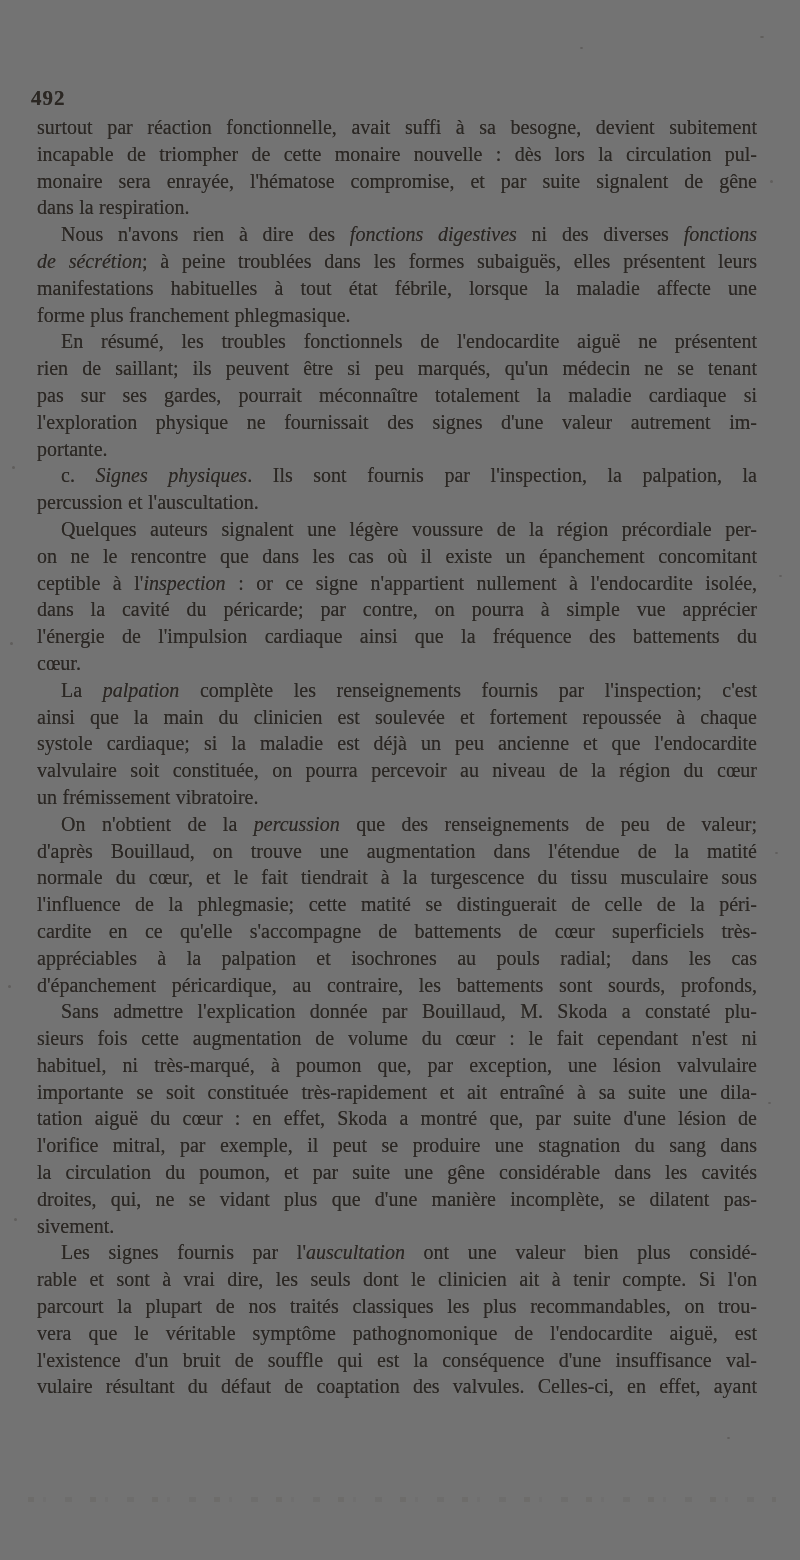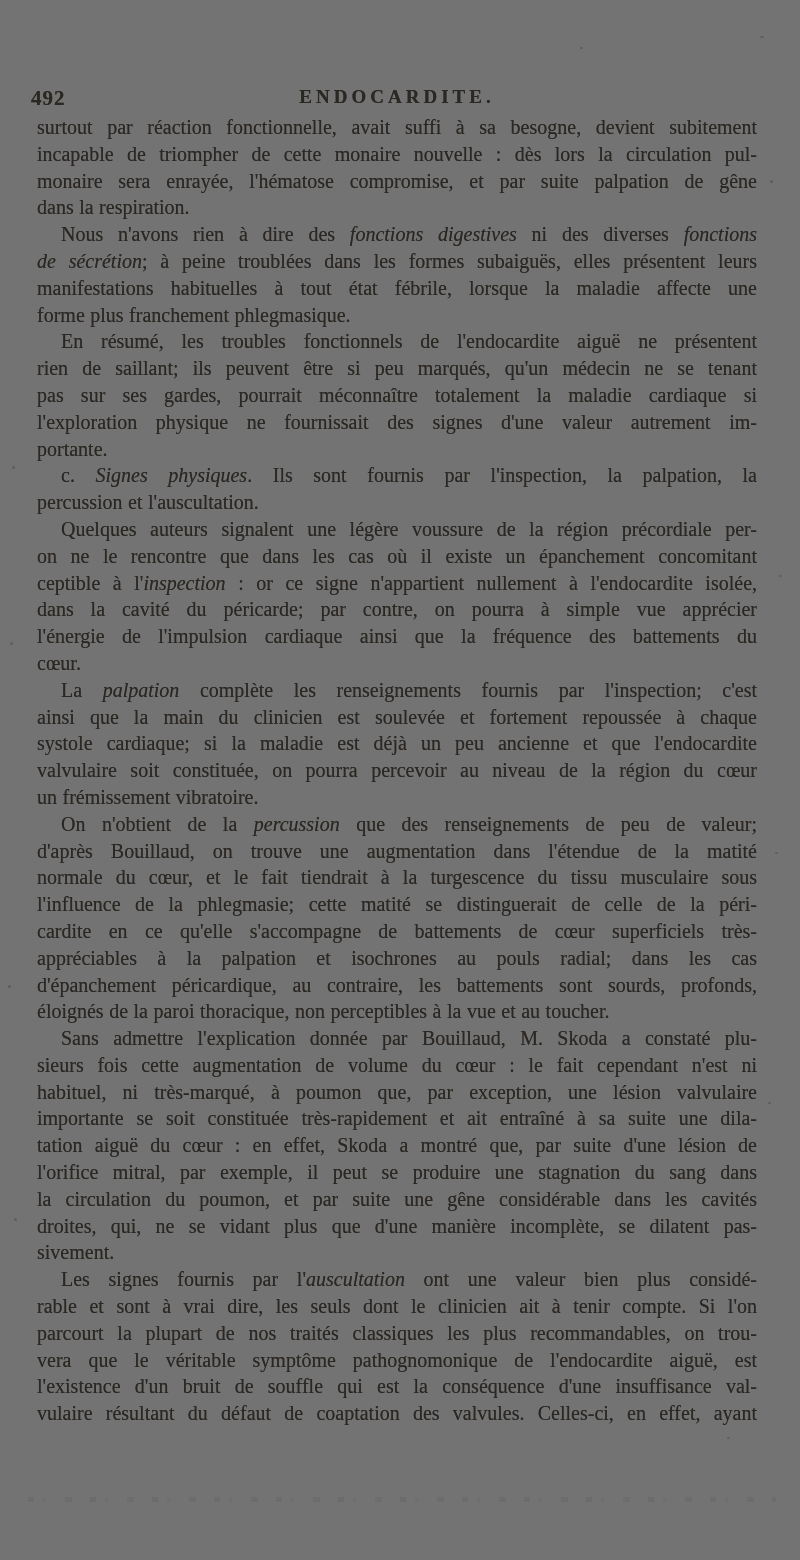--- a/index.html
+++ b/index.html
@@ -56,28 +56,27 @@
     opacity:.8;
   }
 </style>
 </head>
 <body>
 
 <div class="page">
 
   <div class="header">
     <span class="page-number">492</span>
-    <span class="header-title">ENDOCARDITE.</span>
   </div>
 
   <div class="page-body">
       <div class="para">
         <div class="line">surtout par réaction fonctionnelle, avait suffi à sa besogne, devient subitement</div>
         <div class="line">incapable de triompher de cette monaire nouvelle : dès lors la circulation pul-</div>
-        <div class="line">monaire sera enrayée, l'hématose compromise, et par suite palpation de gêne</div>
+        <div class="line">monaire sera enrayée, l'hématose compromise, et par suite signalent de gêne</div>
         <div class="line endline">dans la respiration.</div>
       </div>
       <div class="para">
         <div class="line indent">Nous n'avons rien à dire des <span class="it">fonctions digestives</span> ni des diverses <span class="it">fonctions</span></div>
         <div class="line"><span class="it">de sécrétion</span>; à peine troublées dans les formes subaiguës, elles présentent leurs</div>
         <div class="line">manifestations habituelles à tout état fébrile, lorsque la maladie affecte une</div>
         <div class="line endline">forme plus franchement phlegmasique.</div>
       </div>
       <div class="para">
         <div class="line indent">En résumé, les troubles fonctionnels de l'endocardite aiguë ne présentent</div>
@@ -106,21 +105,20 @@
         <div class="line endline">un frémissement vibratoire.</div>
       </div>
       <div class="para">
         <div class="line indent">On n'obtient de la <span class="it">percussion</span> que des renseignements de peu de valeur;</div>
         <div class="line">d'après Bouillaud, on trouve une augmentation dans l'étendue de la matité</div>
         <div class="line">normale du cœur, et le fait tiendrait à la turgescence du tissu musculaire sous</div>
         <div class="line">l'influence de la phlegmasie; cette matité se distinguerait de celle de la péri-</div>
         <div class="line">cardite en ce qu'elle s'accompagne de battements de cœur superficiels très-</div>
         <div class="line">appréciables à la palpation et isochrones au pouls radial; dans les cas</div>
         <div class="line">d'épanchement péricardique, au contraire, les battements sont sourds, profonds,</div>
-        <div class="line endline">éloignés de la paroi thoracique, non perceptibles à la vue et au toucher.</div>
       </div>
       <div class="para">
         <div class="line indent">Sans admettre l'explication donnée par Bouillaud, M. Skoda a constaté plu-</div>
         <div class="line">sieurs fois cette augmentation de volume du cœur : le fait cependant n'est ni</div>
         <div class="line">habituel, ni très-marqué, à poumon que, par exception, une lésion valvulaire</div>
         <div class="line">importante se soit constituée très-rapidement et ait entraîné à sa suite une dila-</div>
         <div class="line">tation aiguë du cœur : en effet, Skoda a montré que, par suite d'une lésion de</div>
         <div class="line">l'orifice mitral, par exemple, il peut se produire une stagnation du sang dans</div>
         <div class="line">la circulation du poumon, et par suite une gêne considérable dans les cavités</div>
         <div class="line">droites, qui, ne se vidant plus que d'une manière incomplète, se dilatent pas-</div>

